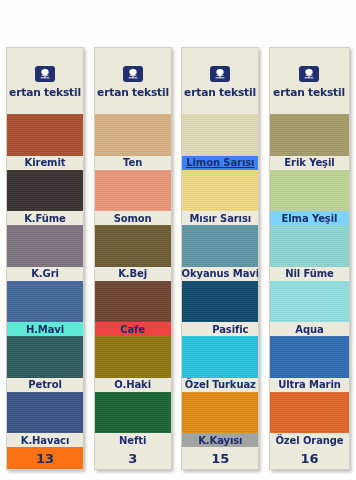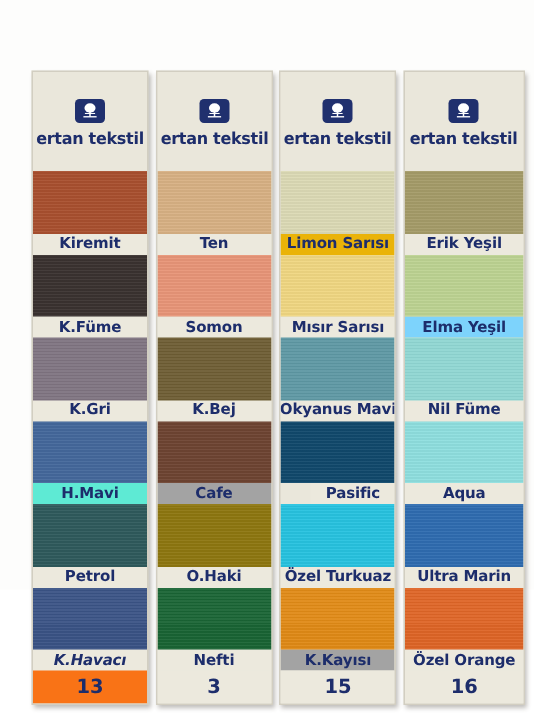--- a/index.html
+++ b/index.html
@@ -15,21 +15,21 @@
     font-family: "DejaVu Sans", sans-serif;
   }
 
   #card-board {
     position: absolute;
     left: 0; top: 0;
     width: 356px; height: 393px;
     background: #fdfdfc;
     display: flex;
     justify-content: space-between;
-    padding: 47px 6px 10px 21px;
+    padding: 47px 6px 10px 6px;
     box-sizing: border-box;
   }
 
   .color-card {
     width: 78px;
     height: 423px;
     background: #eae7db;
     box-sizing: border-box;
     display: flex;
     flex-direction: column;
@@ -164,21 +164,21 @@
         <div class="swatch-group">
           <div class="swatch-chip" style="background: rgb(68, 104, 155);"></div>
           <div class="swatch-label" style="background: #5eead4; color: rgb(29, 45, 107);">H.Mavi</div>
         </div>
         <div class="swatch-group">
           <div class="swatch-chip" style="background: rgb(47, 90, 92);"></div>
           <div class="swatch-label" style="background: rgb(236, 233, 221); color: rgb(29, 45, 107);">Petrol</div>
         </div>
         <div class="swatch-group">
           <div class="swatch-chip" style="background: rgb(58, 83, 133);"></div>
-          <div class="swatch-label" style="background: rgb(236, 233, 221); color: rgb(29, 45, 107); font-style: italic;">K.Havacı</div>
+          <div class="swatch-label" style="background: rgb(236, 233, 221); color: rgb(29, 45, 107);">K.Havacı</div>
         </div>
       </div>
       <div class="card-number" style="background: #f97316; color: rgb(29, 45, 107);">13</div>
     </div>
     <div class="color-card" style="background: rgb(234, 231, 219);">
       <div class="card-header">
         <div class="brand-mark" style="background: rgb(32, 48, 110);">
           <svg width="14" height="12" viewBox="0 0 14 12">
             <ellipse cx="7" cy="4" rx="3.7" ry="3.1" fill="#ffffff"></ellipse>
             <rect x="6.5" y="5.6" width="1" height="4.2" fill="#ffffff"></rect>
@@ -196,21 +196,21 @@
         <div class="swatch-group">
           <div class="swatch-chip" style="background: rgb(232, 149, 120);"></div>
           <div class="swatch-label" style="background: rgb(236, 233, 221); color: rgb(29, 45, 107);">Somon</div>
         </div>
         <div class="swatch-group">
           <div class="swatch-chip" style="background: rgb(109, 92, 51);"></div>
           <div class="swatch-label" style="background: rgb(236, 233, 221); color: rgb(29, 45, 107);">K.Bej</div>
         </div>
         <div class="swatch-group">
           <div class="swatch-chip" style="background: rgb(110, 68, 50);"></div>
-          <div class="swatch-label" style="background: #a3a3a3; color: rgb(29, 45, 107);">Cafe</div>
+          <div class="swatch-label" style="background: #ef4444; color: rgb(29, 45, 107);">Cafe</div>
         </div>
         <div class="swatch-group">
           <div class="swatch-chip" style="background: rgb(142, 119, 16);"></div>
           <div class="swatch-label" style="background: rgb(236, 233, 221); color: rgb(29, 45, 107);">O.Haki</div>
         </div>
         <div class="swatch-group">
           <div class="swatch-chip" style="background: rgb(25, 100, 52);"></div>
           <div class="swatch-label" style="background: rgb(236, 233, 221); color: rgb(29, 45, 107);">Nefti</div>
         </div>
       </div>
@@ -224,21 +224,21 @@
             <rect x="6.5" y="5.6" width="1" height="4.2" fill="#ffffff"></rect>
             <rect x="2.6" y="9.4" width="8.8" height="0.9" fill="#ffffff"></rect>
             <rect x="3.6" y="7.3" width="6.8" height="0.7" fill="#ffffff"></rect>
           </svg>
         </div>
         <div class="brand-name" style="color: rgb(29, 45, 107);">ertan tekstil</div>
       </div>
       <div class="swatch-stack">
         <div class="swatch-group">
           <div class="swatch-chip" style="background: rgb(220, 218, 181);"></div>
-          <div class="swatch-label" style="background: #eab308; color: rgb(29, 45, 107);">Limon Sarısı</div>
+          <div class="swatch-label" style="background: #3b82f6; color: rgb(29, 45, 107); text-decoration: underline;">Limon Sarısı</div>
         </div>
         <div class="swatch-group">
           <div class="swatch-chip" style="background: rgb(240, 215, 130);"></div>
           <div class="swatch-label" style="background: rgb(236, 233, 221); color: rgb(29, 45, 107);">Mısır Sarısı</div>
         </div>
         <div class="swatch-group">
           <div class="swatch-chip" style="background: rgb(93, 151, 163);"></div>
           <div class="swatch-label" style="background: rgb(236, 233, 221); color: rgb(29, 45, 107);">Okyanus Mavi</div>
         </div>
         <div class="swatch-group">

